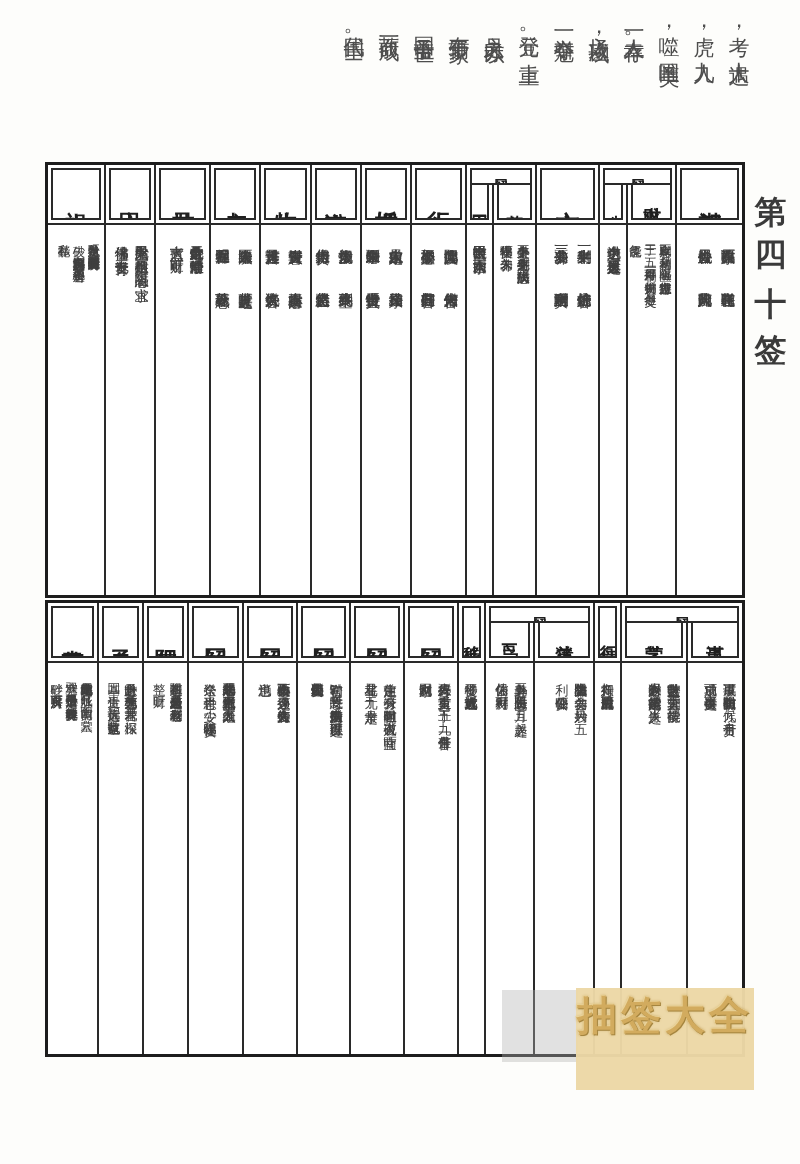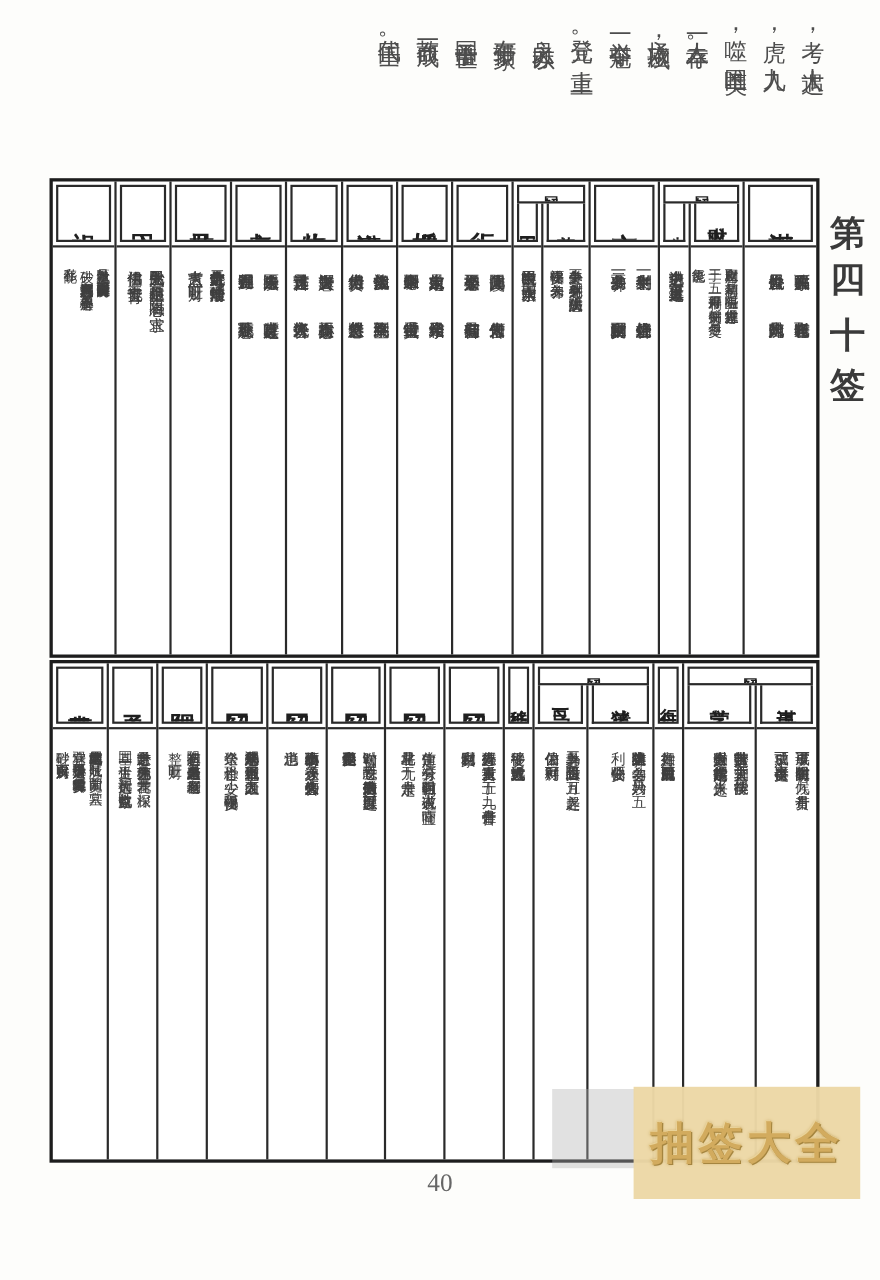--- a/index.html
+++ b/index.html
@@ -51,23 +51,23 @@
   .table-bottom .content { font-size:13.2px; line-height:19px; }
   .content.poem   { font-size:14.5px; line-height:23px; padding-top:13px; }
   .content.tight2 { font-size:12.8px; line-height:17px; }
   .content.tight3 { font-size:12.3px; line-height:15px; }
 
   .pagenum { position:absolute; top:1063px; left:0; width:800px; text-align:center;
              font-size:23px; color:#666; }
 
   .wm-shadow { position:absolute; left:502px; top:990px; width:76px; height:72px;
                background:rgba(175,175,175,0.38); z-index:4; }
-  .watermark { position:absolute; left:576px; top:988px; width:206px; height:102px;
+  .watermark { position:absolute; left:576px; top:988px; width:178px; height:102px;
                background:rgba(236,216,166,0.97); z-index:5;
-               display:flex; align-items:center; justify-content:center; }
+               display:flex; align-items:flex-start; justify-content:center; }
   .watermark span { font-size:40px; font-weight:bold; letter-spacing:4px; color:#d2ab5e;
                     text-shadow:1px 1px 0 #a5853f, -1px -1px 0 #e9d299, 0 0 3px #b99549; }
 </style>
 </head>
 <body>
 
 <div class="sheet">
 
   <div class="story v">考，十人遇
 虎，九人
@@ -393,20 +393,19 @@
           <div class="hd">
             <span class="v hdt">青草</span>
           </div>
         </div>
       <div class="content v tight3">此地高山落龙横屏结穴　气脉足旺　面前宽阳　墓穴
 宜双塘　日后子孙定显达于科甲　但葬时须填妥青龙
 畔砂　房房可财丁兴旺</div>
     </div>
   </div>
 
-  <div class="pagenum">40</div>
 
   <div class="wm-shadow"></div>
   <div class="watermark">
     <span>抽签大全</span>
   </div>
 
 </div>
 
 </body></html>

